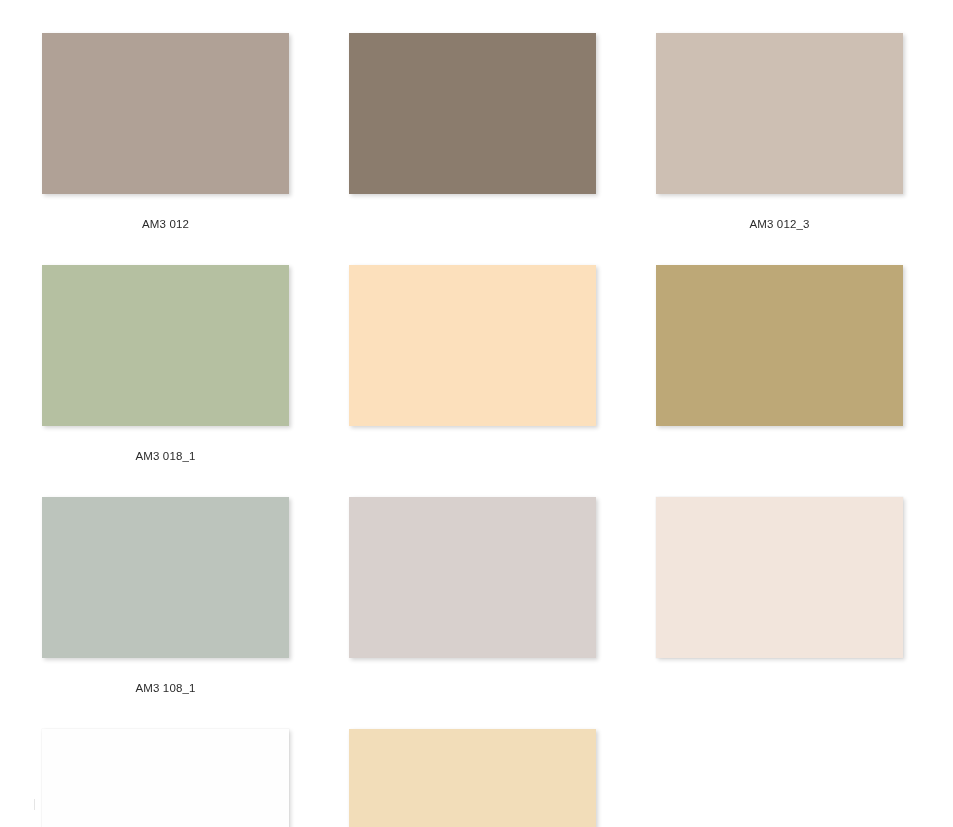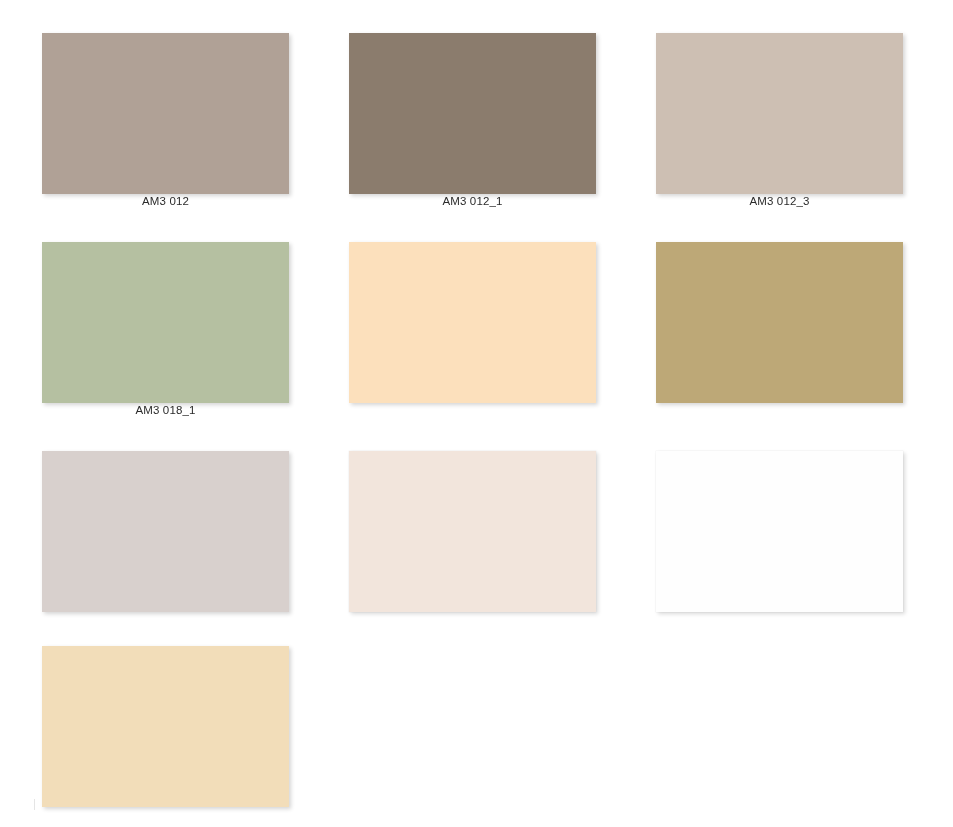--- a/index.html
+++ b/index.html
@@ -56,21 +56,21 @@
 
   .swatch-label {
     display: block;
     width: 247px;
     text-align: center;
     font-family: "Liberation Sans", sans-serif;
     font-size: 11.5px;
     line-height: 14px;
     color: #2b2b2b;
     letter-spacing: 0.15px;
-    margin-top: 0;
+    margin-top: 23px;
     white-space: nowrap;
   }
 
   .corner-artifact {
     position: absolute;
     left: 34px;
     top: 799px;
     width: 1px;
     height: 11px;
     background: rgba(0, 0, 0, 0.10);
@@ -81,35 +81,38 @@
 
 <div id="swatch-board">
 
   <div class="swatch-grid">
       <div class="swatch-cell">
         <div class="swatch-chip" style="background-color: rgb(176, 161, 150);"></div>
         <span class="swatch-label">AM3 012</span>
       </div>
       <div class="swatch-cell">
         <div class="swatch-chip" style="background-color: rgb(139, 124, 109);"></div>
-        <span class="swatch-label">AM3 012_1</span>
       </div>
       <div class="swatch-cell">
         <div class="swatch-chip" style="background-color: rgb(205, 191, 179);"></div>
         <span class="swatch-label">AM3 012_3</span>
       </div>
       <div class="swatch-cell">
         <div class="swatch-chip" style="background-color: rgb(181, 192, 161);"></div>
         <span class="swatch-label">AM3 018_1</span>
       </div>
       <div class="swatch-cell">
         <div class="swatch-chip" style="background-color: rgb(252, 224, 188);"></div>
       </div>
       <div class="swatch-cell">
         <div class="swatch-chip" style="background-color: rgb(189, 168, 119);"></div>
+      </div>
+      <div class="swatch-cell">
+        <div class="swatch-chip" style="background-color: rgb(188, 196, 188);"></div>
+        <span class="swatch-label">AM3 108_1</span>
       </div>
       <div class="swatch-cell">
         <div class="swatch-chip" style="background-color: rgb(216, 208, 205);"></div>
       </div>
       <div class="swatch-cell">
         <div class="swatch-chip light-edge" style="background-color: rgb(242, 229, 220);"></div>
       </div>
       <div class="swatch-cell">
         <div class="swatch-chip light-edge" style="background-color: rgb(254, 254, 254);"></div>
       </div>

